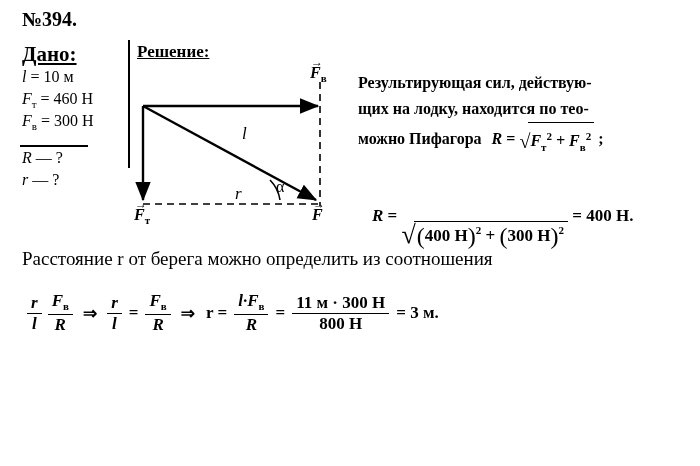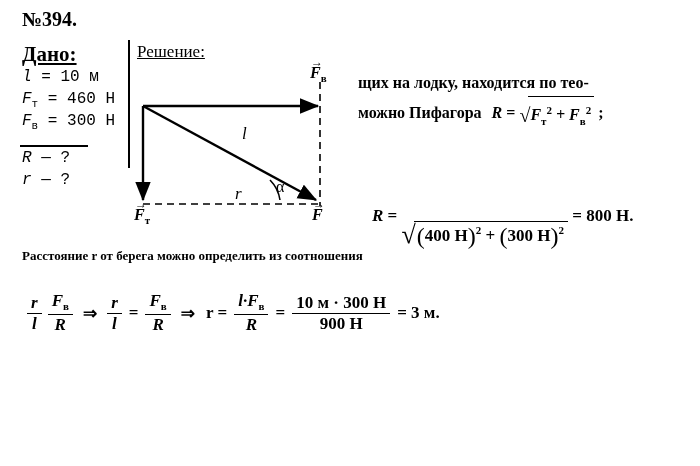--- a/index.html
+++ b/index.html
@@ -36,34 +36,34 @@
     top: 42px;
     font-size: 21px;
     font-weight: bold;
     text-decoration: underline;
   }
   .solution-heading {
     position: absolute;
     left: 137px;
     top: 42px;
     font-size: 17px;
-    font-weight: normal;
+    font-weight: bold;
     text-decoration: underline;
   }
   .given-list {
     position: absolute;
     left: 22px;
     top: 68px;
     width: 105px;
     font-size: 16px;
   }
   .given-line {
     height: 22px;
     white-space: nowrap;
-    font-family: Liberation Mono, monospace;
+    font-family: Liberation Serif, serif;
   }
   .given-line .var {
     font-style: italic;
   }
   .sub {
     font-size: 11px;
     vertical-align: sub;
     font-style: normal;
   }
   .sup {
@@ -152,22 +152,22 @@
   .big-paren {
     font-size: 24px;
     font-weight: normal;
     vertical-align: -3px;
   }
   
   .distance-line {
     position: absolute;
     left: 22px;
     top: 248px;
-    font-size: 13px;
-    font-weight: bold;
+    font-size: 19px;
+    font-weight: normal;
     white-space: nowrap;
   }
   
   .final-chain {
     position: absolute;
     left: 24px;
     top: 288px;
     font-size: 17px;
     font-weight: bold;
     white-space: nowrap;
@@ -270,33 +270,34 @@
     </div>
 
     <div class="fig-label" style="left:112px; top:58px; font-size:17px;">l</div>
 
     <div class="fig-label" style="left:105px; top:118px; font-size:17px;">r</div>
 
     <div class="fig-label" style="left:146px; top:112px; font-size:16px; font-style:normal;">α</div>
   </div>
 
   <div class="right-text">
+    <div class="line">Результирующая сил, действую-</div>
     <div class="line">щих на лодку, находится по тео-</div>
     <div class="line">
       <span>можно Пифагора</span>
       <span class="it" style="margin-left:6px;">R</span> =
       <span class="radical-wrap"><span class="radical-sign">√</span><span class="radicand" style="font-style:italic;text-align:right;">F<span class="sub">т</span><span class="sup">2</span> + F<span class="sub">в</span><span class="sup">2</span></span></span>
       <span>;</span>
     </div>
   </div>
 
   <div class="formula-R">
     <span class="it">R</span> =
     <span class="radical-wrap"><span class="radical-sign" style="font-size:26px;">√</span><span class="radicand" style="padding:1px 4px 2px 3px;margin-top:39px;"><span class="big-paren">(</span>400 Н<span class="big-paren">)</span><span class="sup">2</span> + <span class="big-paren">(</span>300 Н<span class="big-paren">)</span><span class="sup">2</span></span></span>
-    <span>= 800 Н.</span>
+    <span>= 400 Н.</span>
   </div>
 
   <div class="distance-line">Расстояние r от берега можно определить из соотношения</div>
 
   <div class="final-chain">
     <span class="frac">
       <span class="num">r</span>
       <span class="den">l</span>
     </span>
     <span class="frac">
@@ -314,19 +315,19 @@
       <span class="den">R</span>
     </span>
     <span class="arrow">⇒</span>
     <span class="op">r =</span>
     <span class="frac">
       <span class="num">l·F<span class="sub">в</span></span>
       <span class="den">R</span>
     </span>
     <span class="op">=</span>
     <span class="frac up">
-      <span class="num">10 м · 300 Н</span>
-      <span class="den">900 Н</span>
+      <span class="num">11 м · 300 Н</span>
+      <span class="den">800 Н</span>
     </span>
     <span class="op">= 3 м.</span>
   </div>
 
 </div>
 
 </body></html>

